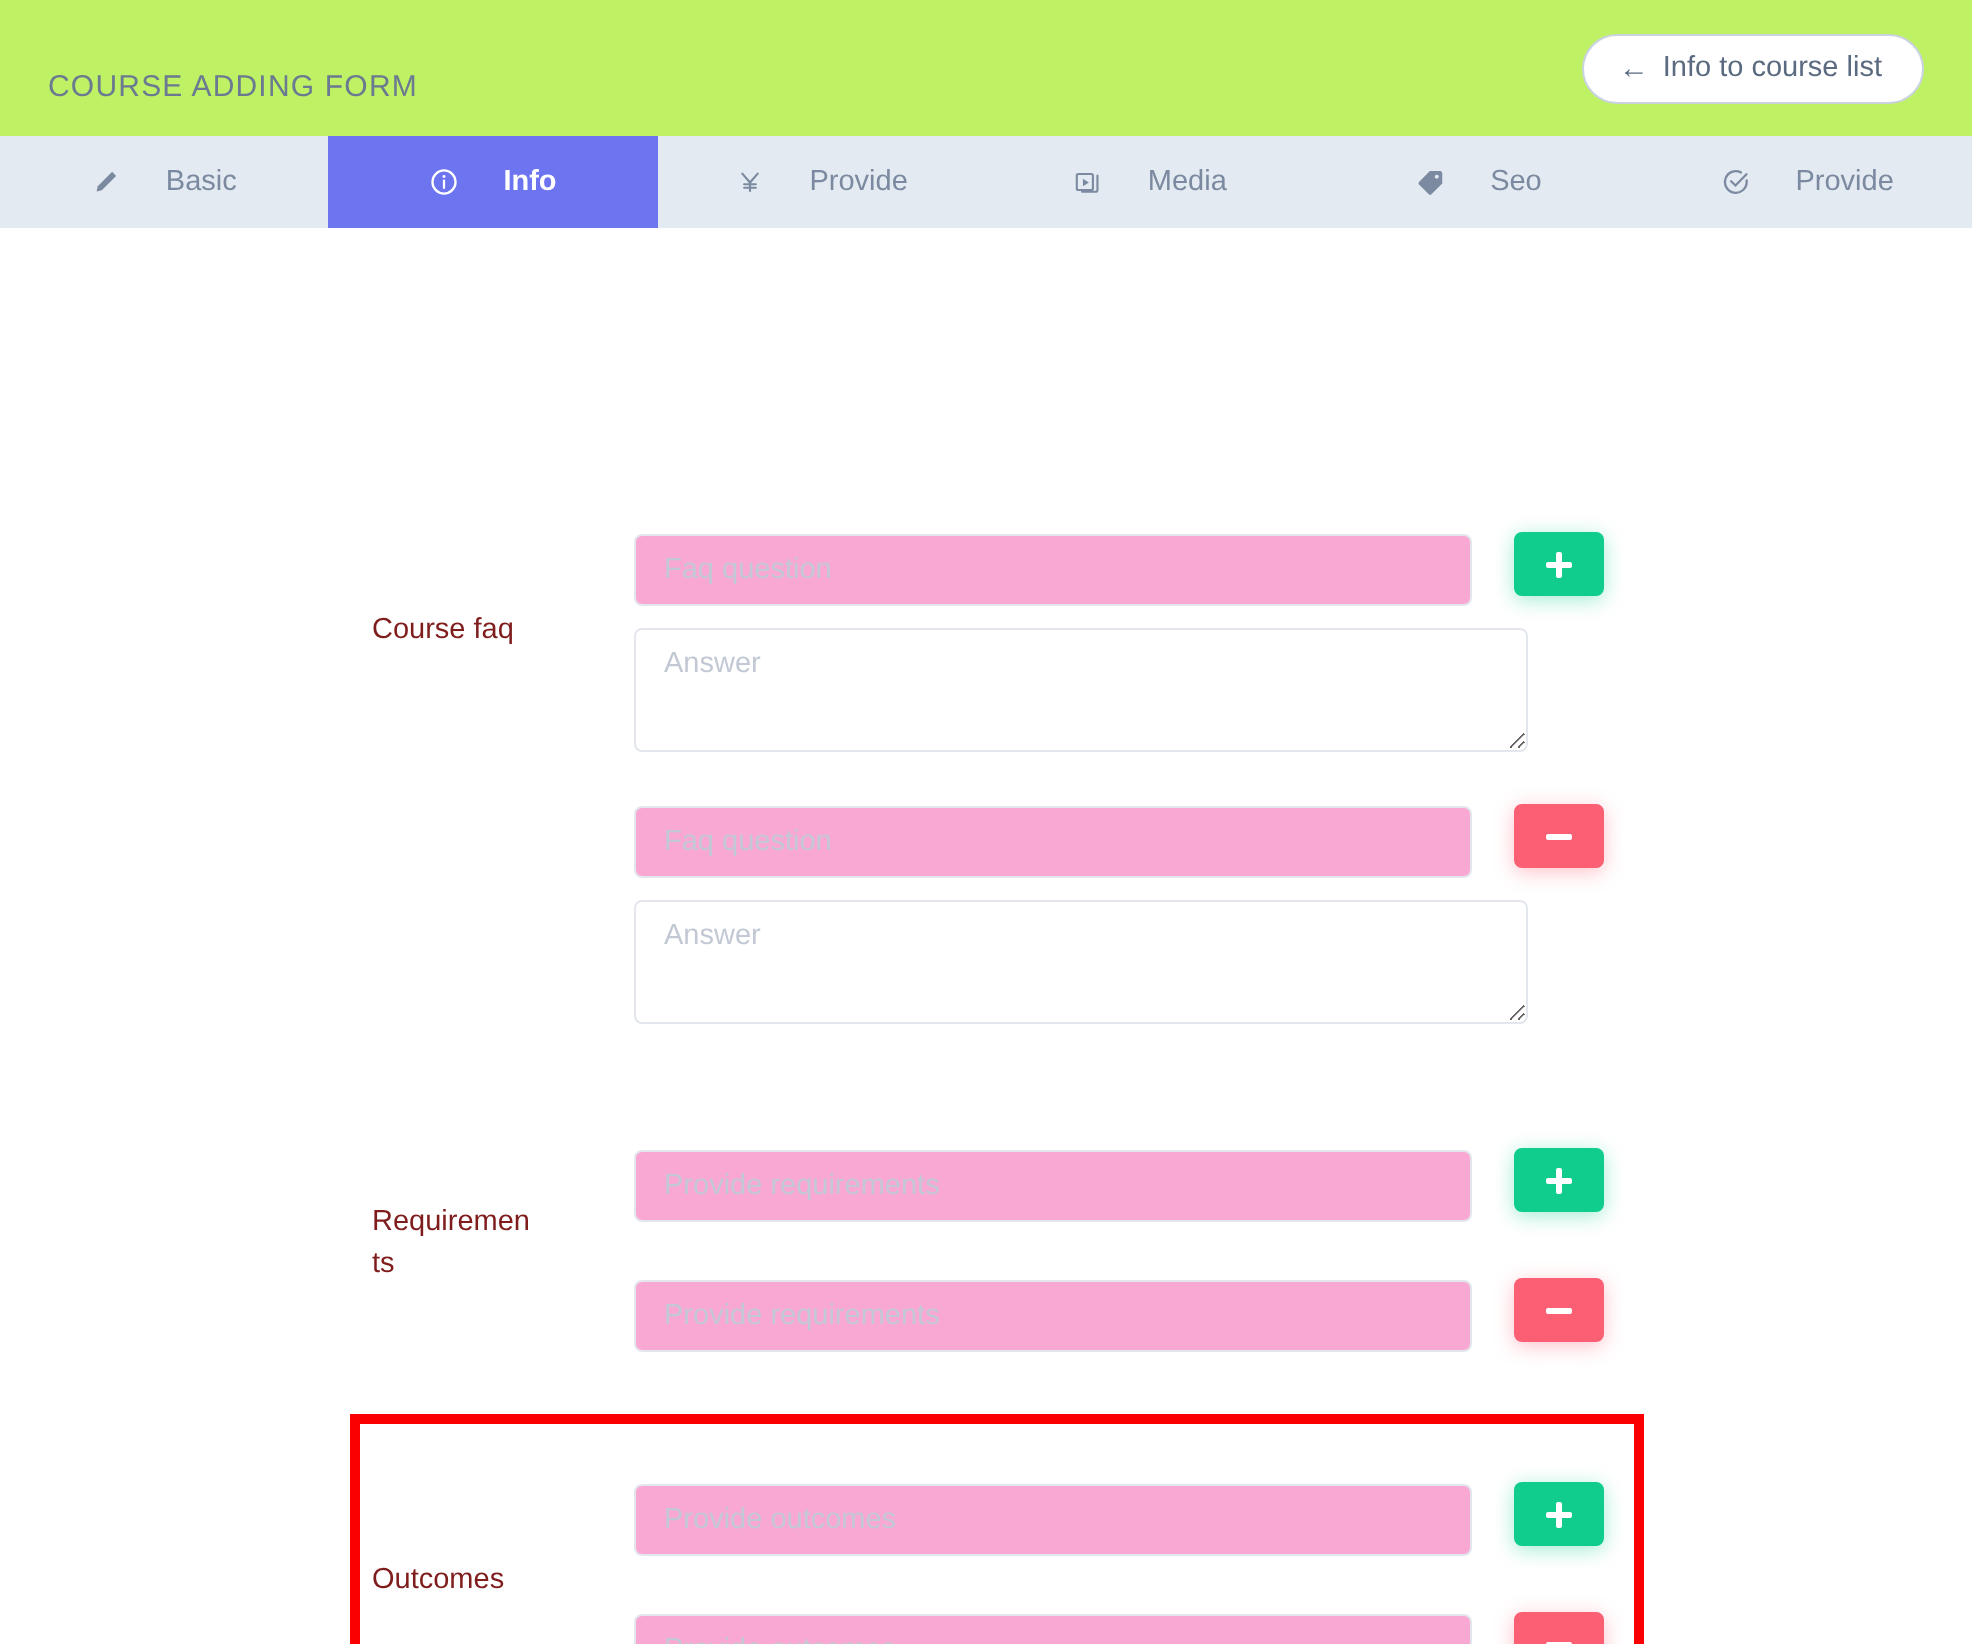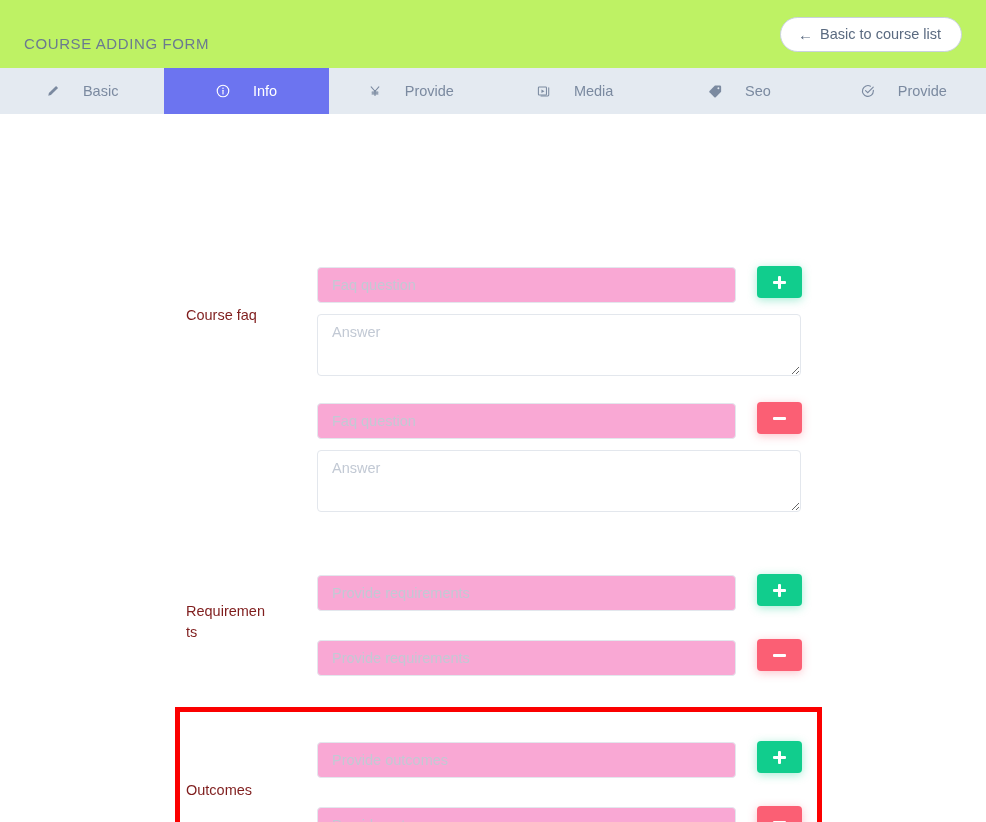--- a/index.html
+++ b/index.html
@@ -68,20 +68,21 @@
     gap: 22px;
     font-size: 14.5px;
     color: #7b8aa0;
     cursor: pointer;
     user-select: none;
     box-sizing: border-box;
   }
   .tab.tab-active {
     background: #6c74f0;
     color: #ffffff;
+    font-weight: bold;
   }
   .tab .tab-icon {
     display: inline-flex;
     align-items: center;
     justify-content: center;
     width: 15px;
     height: 15px;
   }
   .tab .tab-icon svg { display: block; }
 
@@ -117,21 +118,21 @@
     padding: 0 14px;
     font-size: 14.5px;
     color: #4a5668;
     background: #f9a8d4;
     outline: none;
     font-family: "Liberation Sans", sans-serif;
   }
   .text-input::placeholder { color: #c2c9d4; }
 
   .text-area {
-    width: 484px;
+    width: 447px;
     height: 62px;
     box-sizing: border-box;
     border: 1px solid #e3e7ed;
     border-radius: 4px;
     padding: 9px 14px;
     font-size: 14.5px;
     color: #4a5668;
     background: #ffffff;
     outline: none;
     resize: vertical;
@@ -186,21 +187,21 @@
     pointer-events: none;
   }
 </style>
 </head>
 <body>
 
 <div class="page-header">
   <div class="page-title">COURSE ADDING FORM</div>
   <button class="back-button">
     <span class="arrow-left-glyph">←</span>
-    <span>Basic to course list</span>
+    <span>Info to course list</span>
   </button>
 </div>
 
 <div class="tab-bar">
 
   <div class="tab">
     <span class="tab-icon">
       <svg viewBox="0 0 16 16" width="14" height="14" fill="none" stroke="currentColor" stroke-width="1.4">
         <path d="M11.5 2.2 13.8 4.5 5.6 12.7 2.6 13.4 3.3 10.4z" fill="currentColor" stroke="none"></path>
       </svg>

